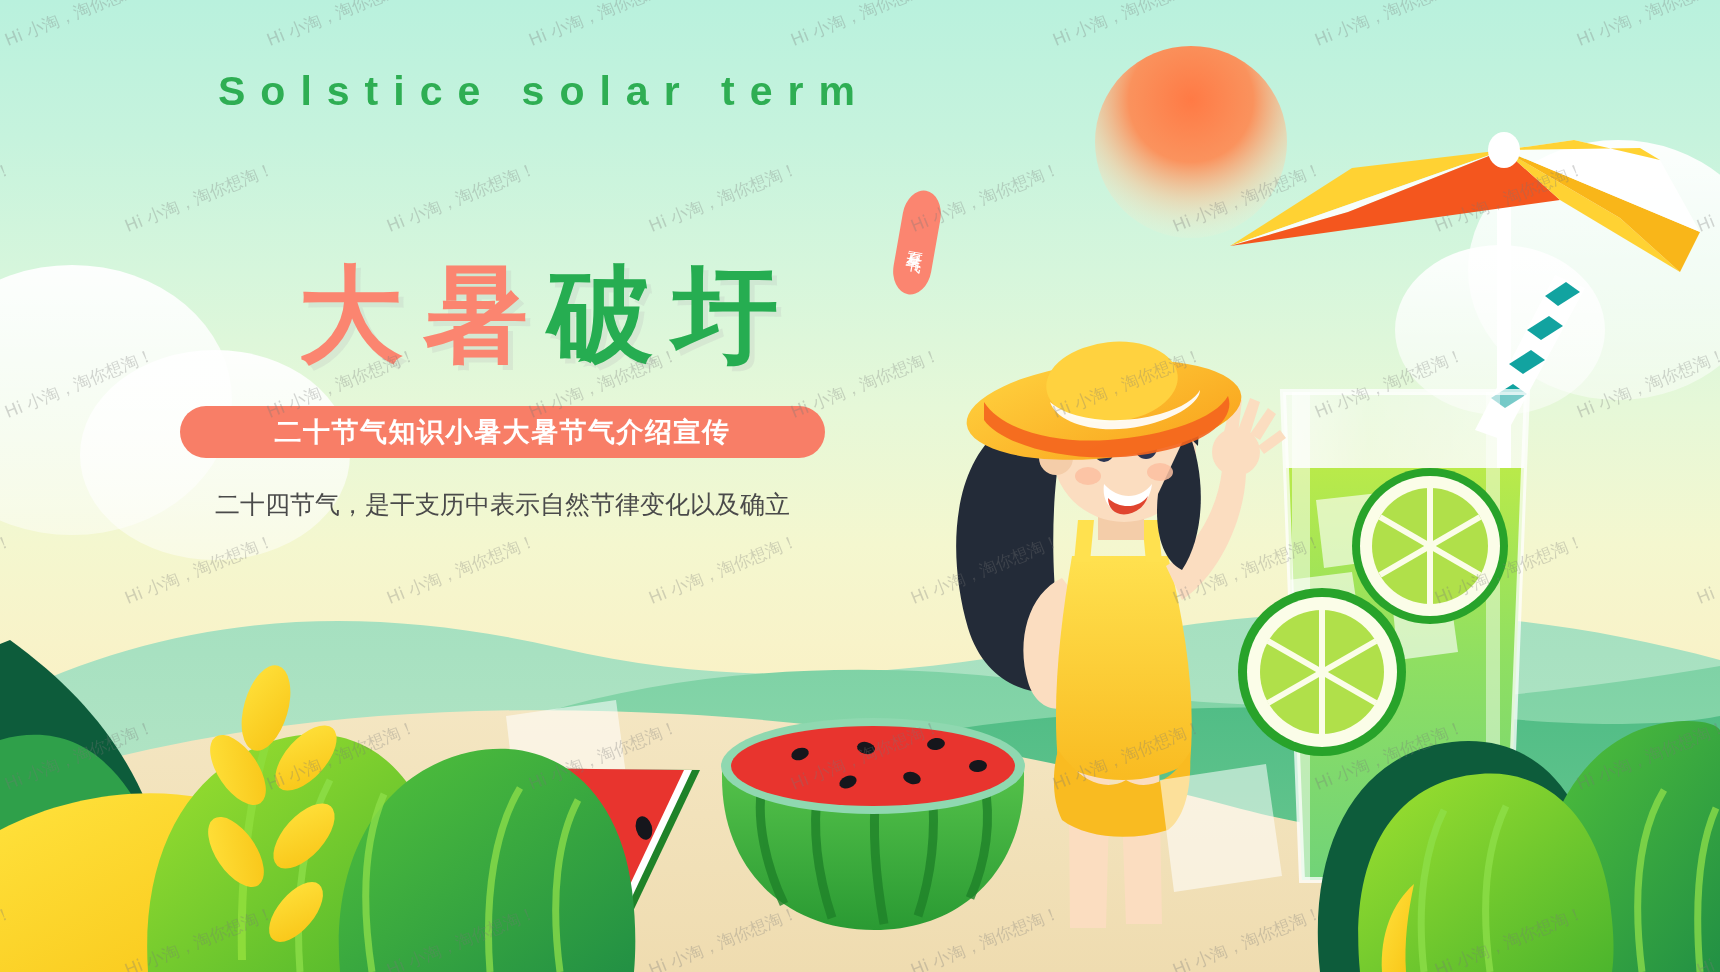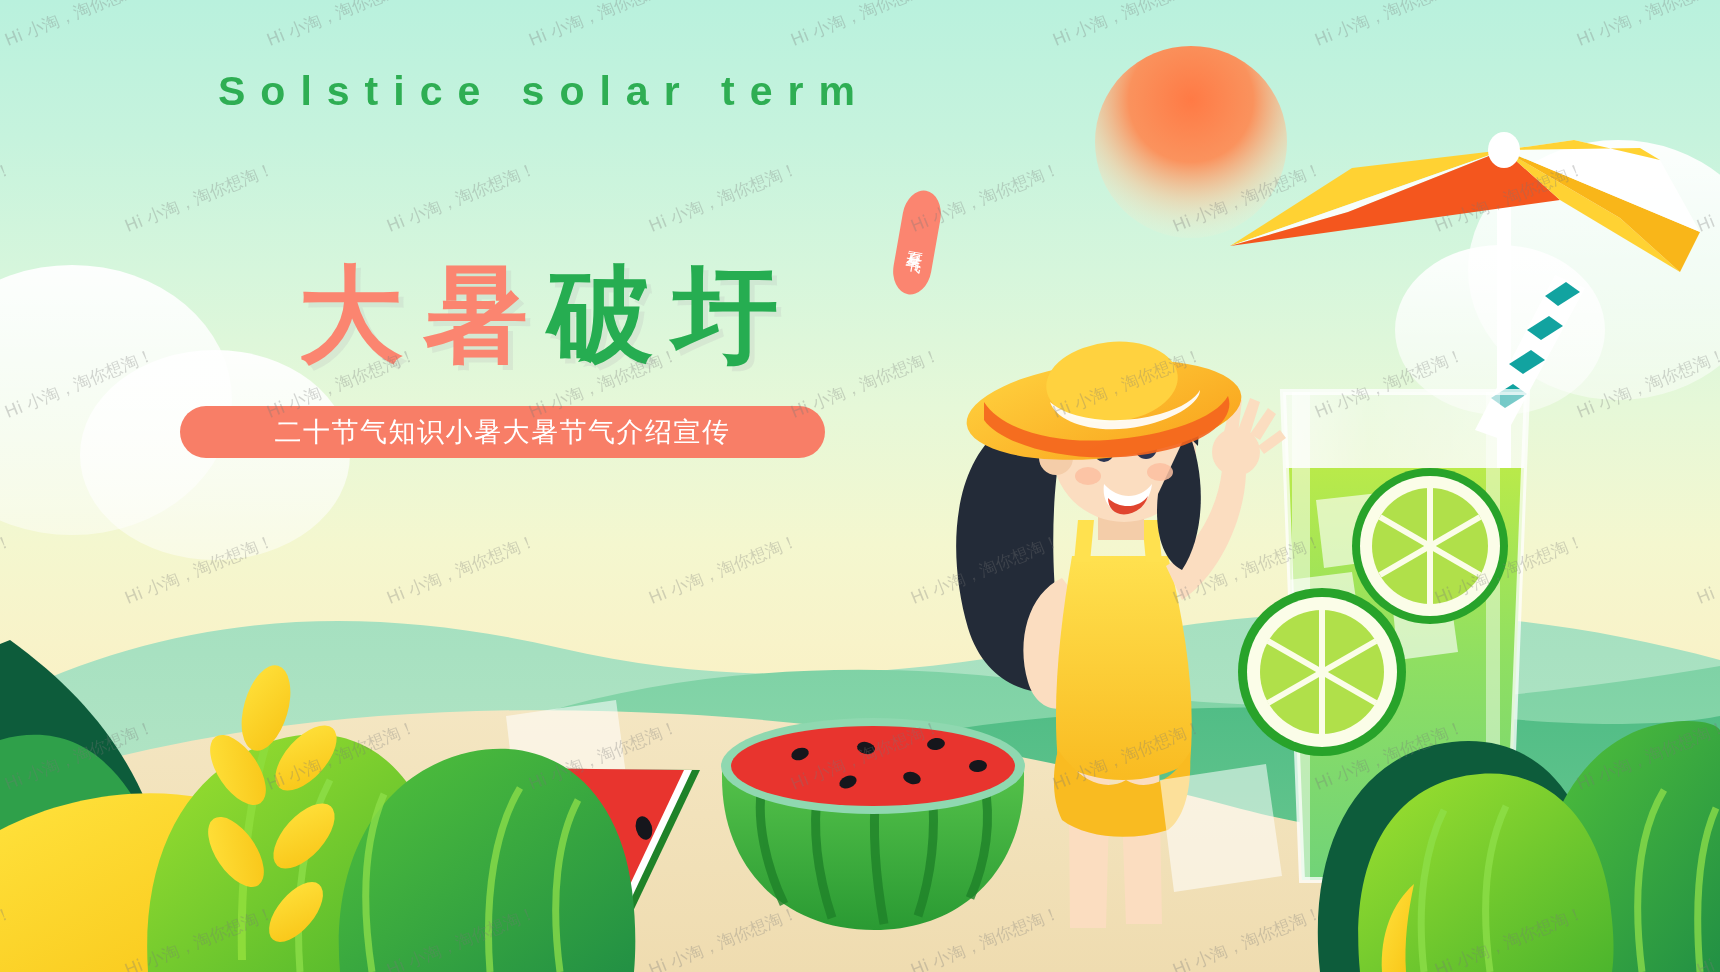--- a/index.html
+++ b/index.html
@@ -25,21 +25,21 @@
   }
   .title-1{left:185px;top:150px;}
   .title-2{left:298px;top:263px;text-align:center;}
   .t-coral{color:#fb8570;text-shadow:5px 5px 0 rgba(180,180,180,.22);}
   .t-green{color:#26ad51;text-shadow:5px 5px 0 rgba(180,180,180,.22);}
 
   .pill{
     position:absolute;left:180px;top:406px;width:645px;height:52px;
     background:#f87e67;border-radius:26px;
     display:flex;align-items:center;justify-content:center;
-    color:#ffffff;font-size:27px;letter-spacing:1.5px;font-weight:400;
+    color:#ffffff;font-size:27px;letter-spacing:1.5px;font-weight:700;
     font-family:"DejaVu Sans","Liberation Sans",sans-serif;
   }
   .desc{
     position:absolute;left:180px;top:484px;width:645px;
     color:#4a4a4a;font-size:25px;line-height:1.65;text-align:center;
     font-family:"DejaVu Sans","Liberation Sans",sans-serif;
   }
 
   
   .seal{
@@ -369,20 +369,21 @@
 
     <div class="title-line title-2">
       <span class="t-coral">大暑</span><span class="t-green">破圩</span>
     </div>
 
     <div class="pill">
       <span>二十节气知识小暑大暑节气介绍宣传</span>
     </div>
 
     <div class="desc">
+      <div>二十四节气，是干支历中表示自然节律变化以及确立</div>
     </div>
   </div>
 
   <div class="seal">
     <span>夏至节气</span>
   </div>
 
   <div class="wm" id="watermark-layer">
       <span style="left: 0px; top: 0px;">Hi 小淘，淘你想淘！</span>
       <span style="left: 262px; top: 0px;">Hi 小淘，淘你想淘！</span>

